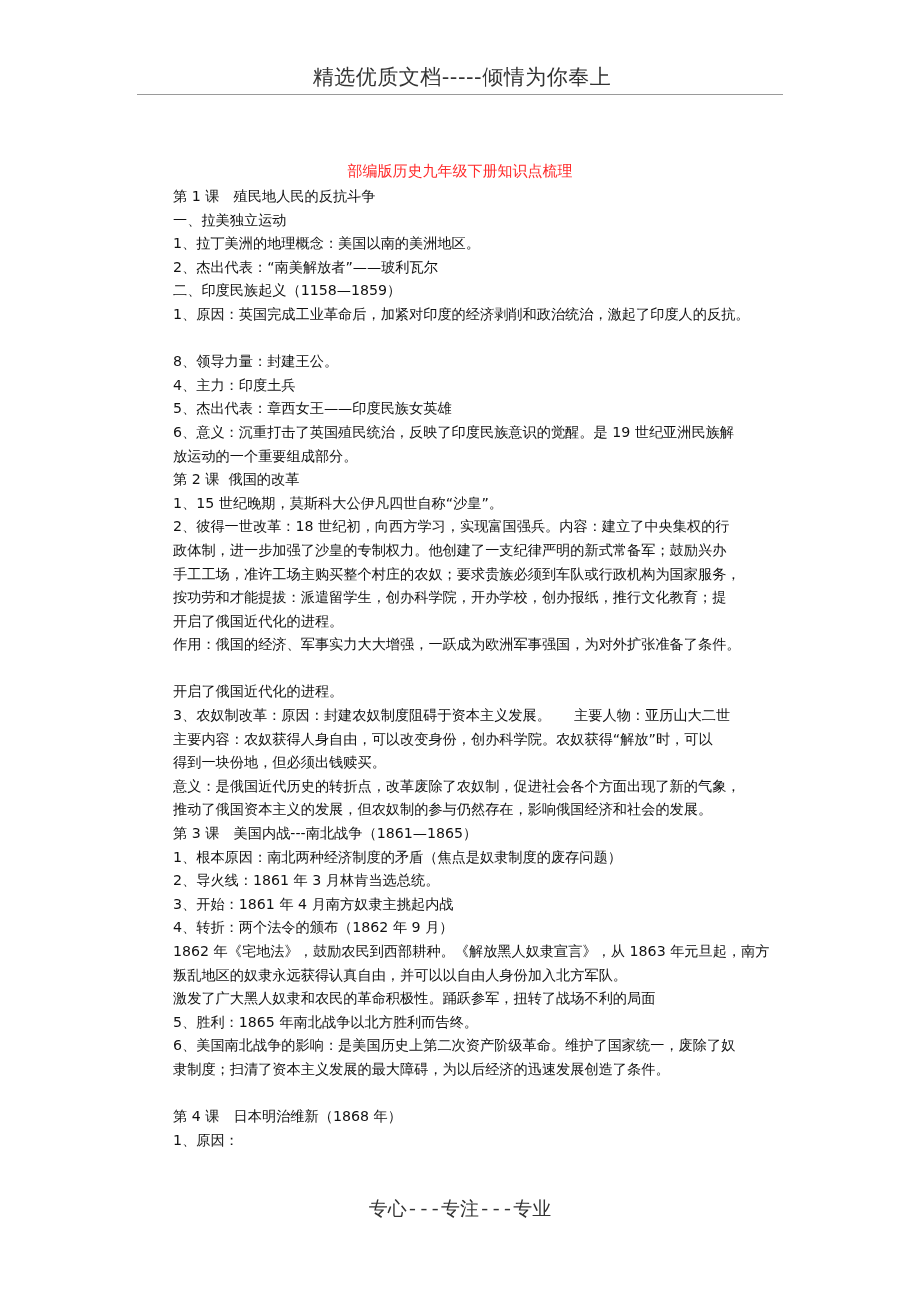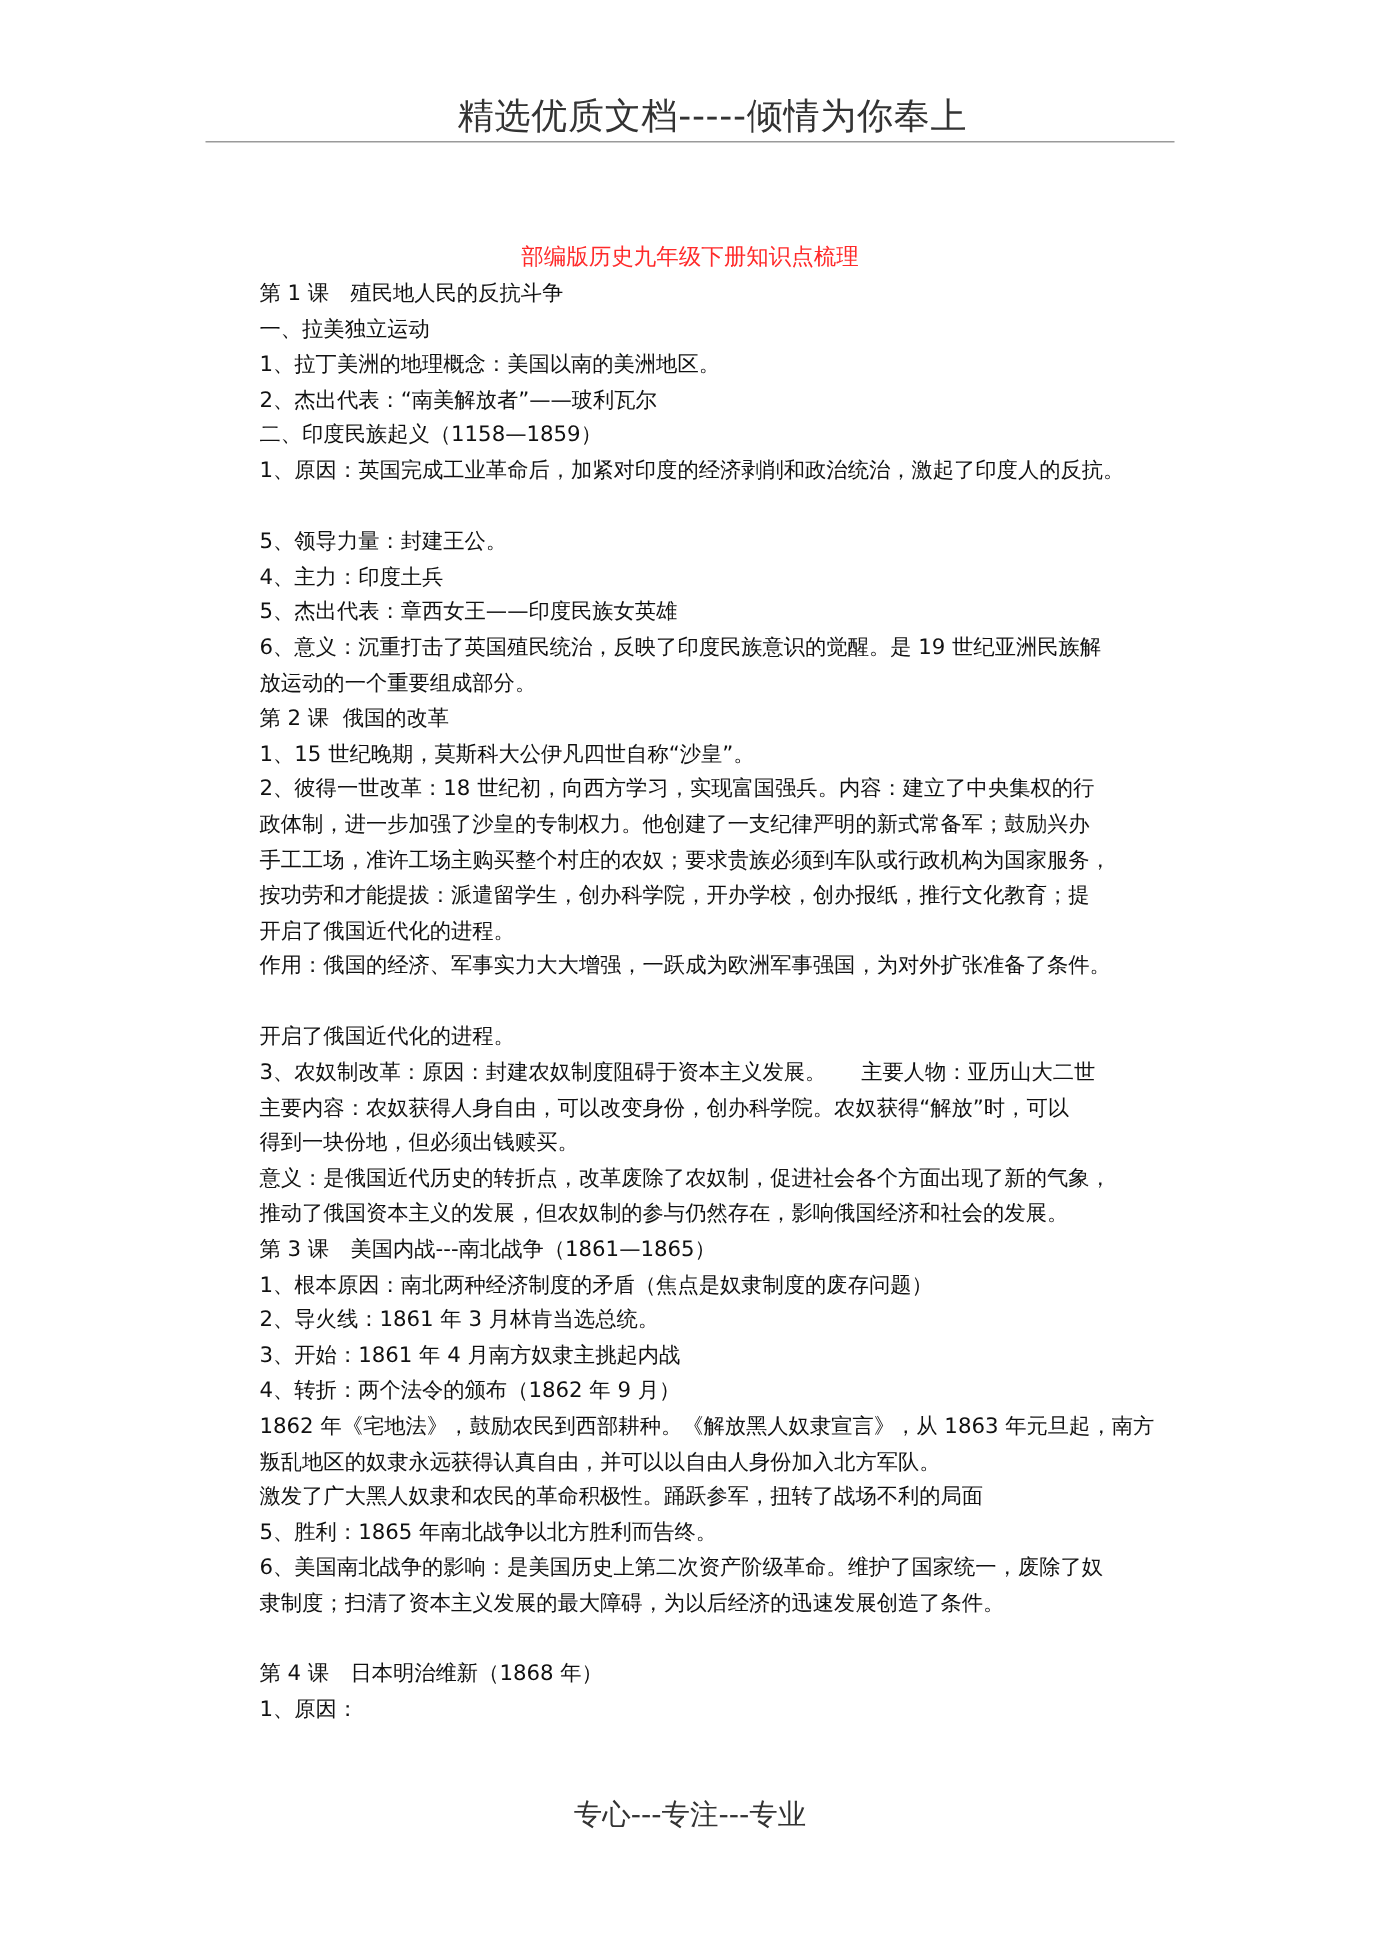--- a/index.html
+++ b/index.html
@@ -10,26 +10,26 @@
     body {
       width: 920px;
       height: 1302px;
       position: relative;
       overflow: hidden;
       font-family: "DejaVu Sans", "Liberation Sans", sans-serif;
       color: #000000;
     }
     .page-header {
       position: absolute;
-      left: 152px;
+      left: 139px;
       top: 62px;
       width: 646px;
       text-align: center;
       font-family: "DejaVu Sans", sans-serif;
-      font-size: 24px;
+      font-size: 21px;
       color: #333333;
       letter-spacing: 0.5px;
       line-height: 30px;
     }
     .header-rule {
       position: absolute;
       left: 137px;
       top: 94px;
       width: 646px;
       height: 0;
@@ -64,39 +64,40 @@
     }
     .page-footer {
       position: absolute;
       left: 137px;
       top: 1196px;
       width: 646px;
       text-align: center;
       font-size: 19px;
       color: #333333;
       line-height: 28px;
+      font-family: Liberation Mono, monospace;
     }
   </style>
 </head>
 <body>
 
 <div class="page-header">精选优质文档-----倾情为你奉上</div>
 <div class="header-rule"></div>
 
 <div class="doc-title">部编版历史九年级下册知识点梳理</div>
 
 <div class="body-text">
   <div class="line">第 1 课　殖民地人民的反抗斗争</div>
   <div class="line">一、拉美独立运动</div>
   <div class="line">1、拉丁美洲的地理概念：美国以南的美洲地区。</div>
   <div class="line">2、杰出代表：“南美解放者”——玻利瓦尔</div>
   <div class="line">二、印度民族起义（1158—1859）</div>
   <div class="line">1、原因：英国完成工业革命后，加紧对印度的经济剥削和政治统治，激起了印度人的反抗。</div>
   <div class="line blank"></div>
-  <div class="line">5、领导力量：封建王公。</div>
+  <div class="line">8、领导力量：封建王公。</div>
   <div class="line">4、主力：印度土兵</div>
   <div class="line">5、杰出代表：章西女王——印度民族女英雄</div>
   <div class="line">6、意义：沉重打击了英国殖民统治，反映了印度民族意识的觉醒。是 19 世纪亚洲民族解</div>
   <div class="line">放运动的一个重要组成部分。</div>
   <div class="line">第 2 课  俄国的改革</div>
   <div class="line">1、15 世纪晚期，莫斯科大公伊凡四世自称“沙皇”。</div>
   <div class="line">2、彼得一世改革：18 世纪初，向西方学习，实现富国强兵。内容：建立了中央集权的行</div>
   <div class="line">政体制，进一步加强了沙皇的专制权力。他创建了一支纪律严明的新式常备军；鼓励兴办</div>
   <div class="line">手工工场，准许工场主购买整个村庄的农奴；要求贵族必须到车队或行政机构为国家服务，</div>
   <div class="line">按功劳和才能提拔：派遣留学生，创办科学院，开办学校，创办报纸，推行文化教育；提</div>

